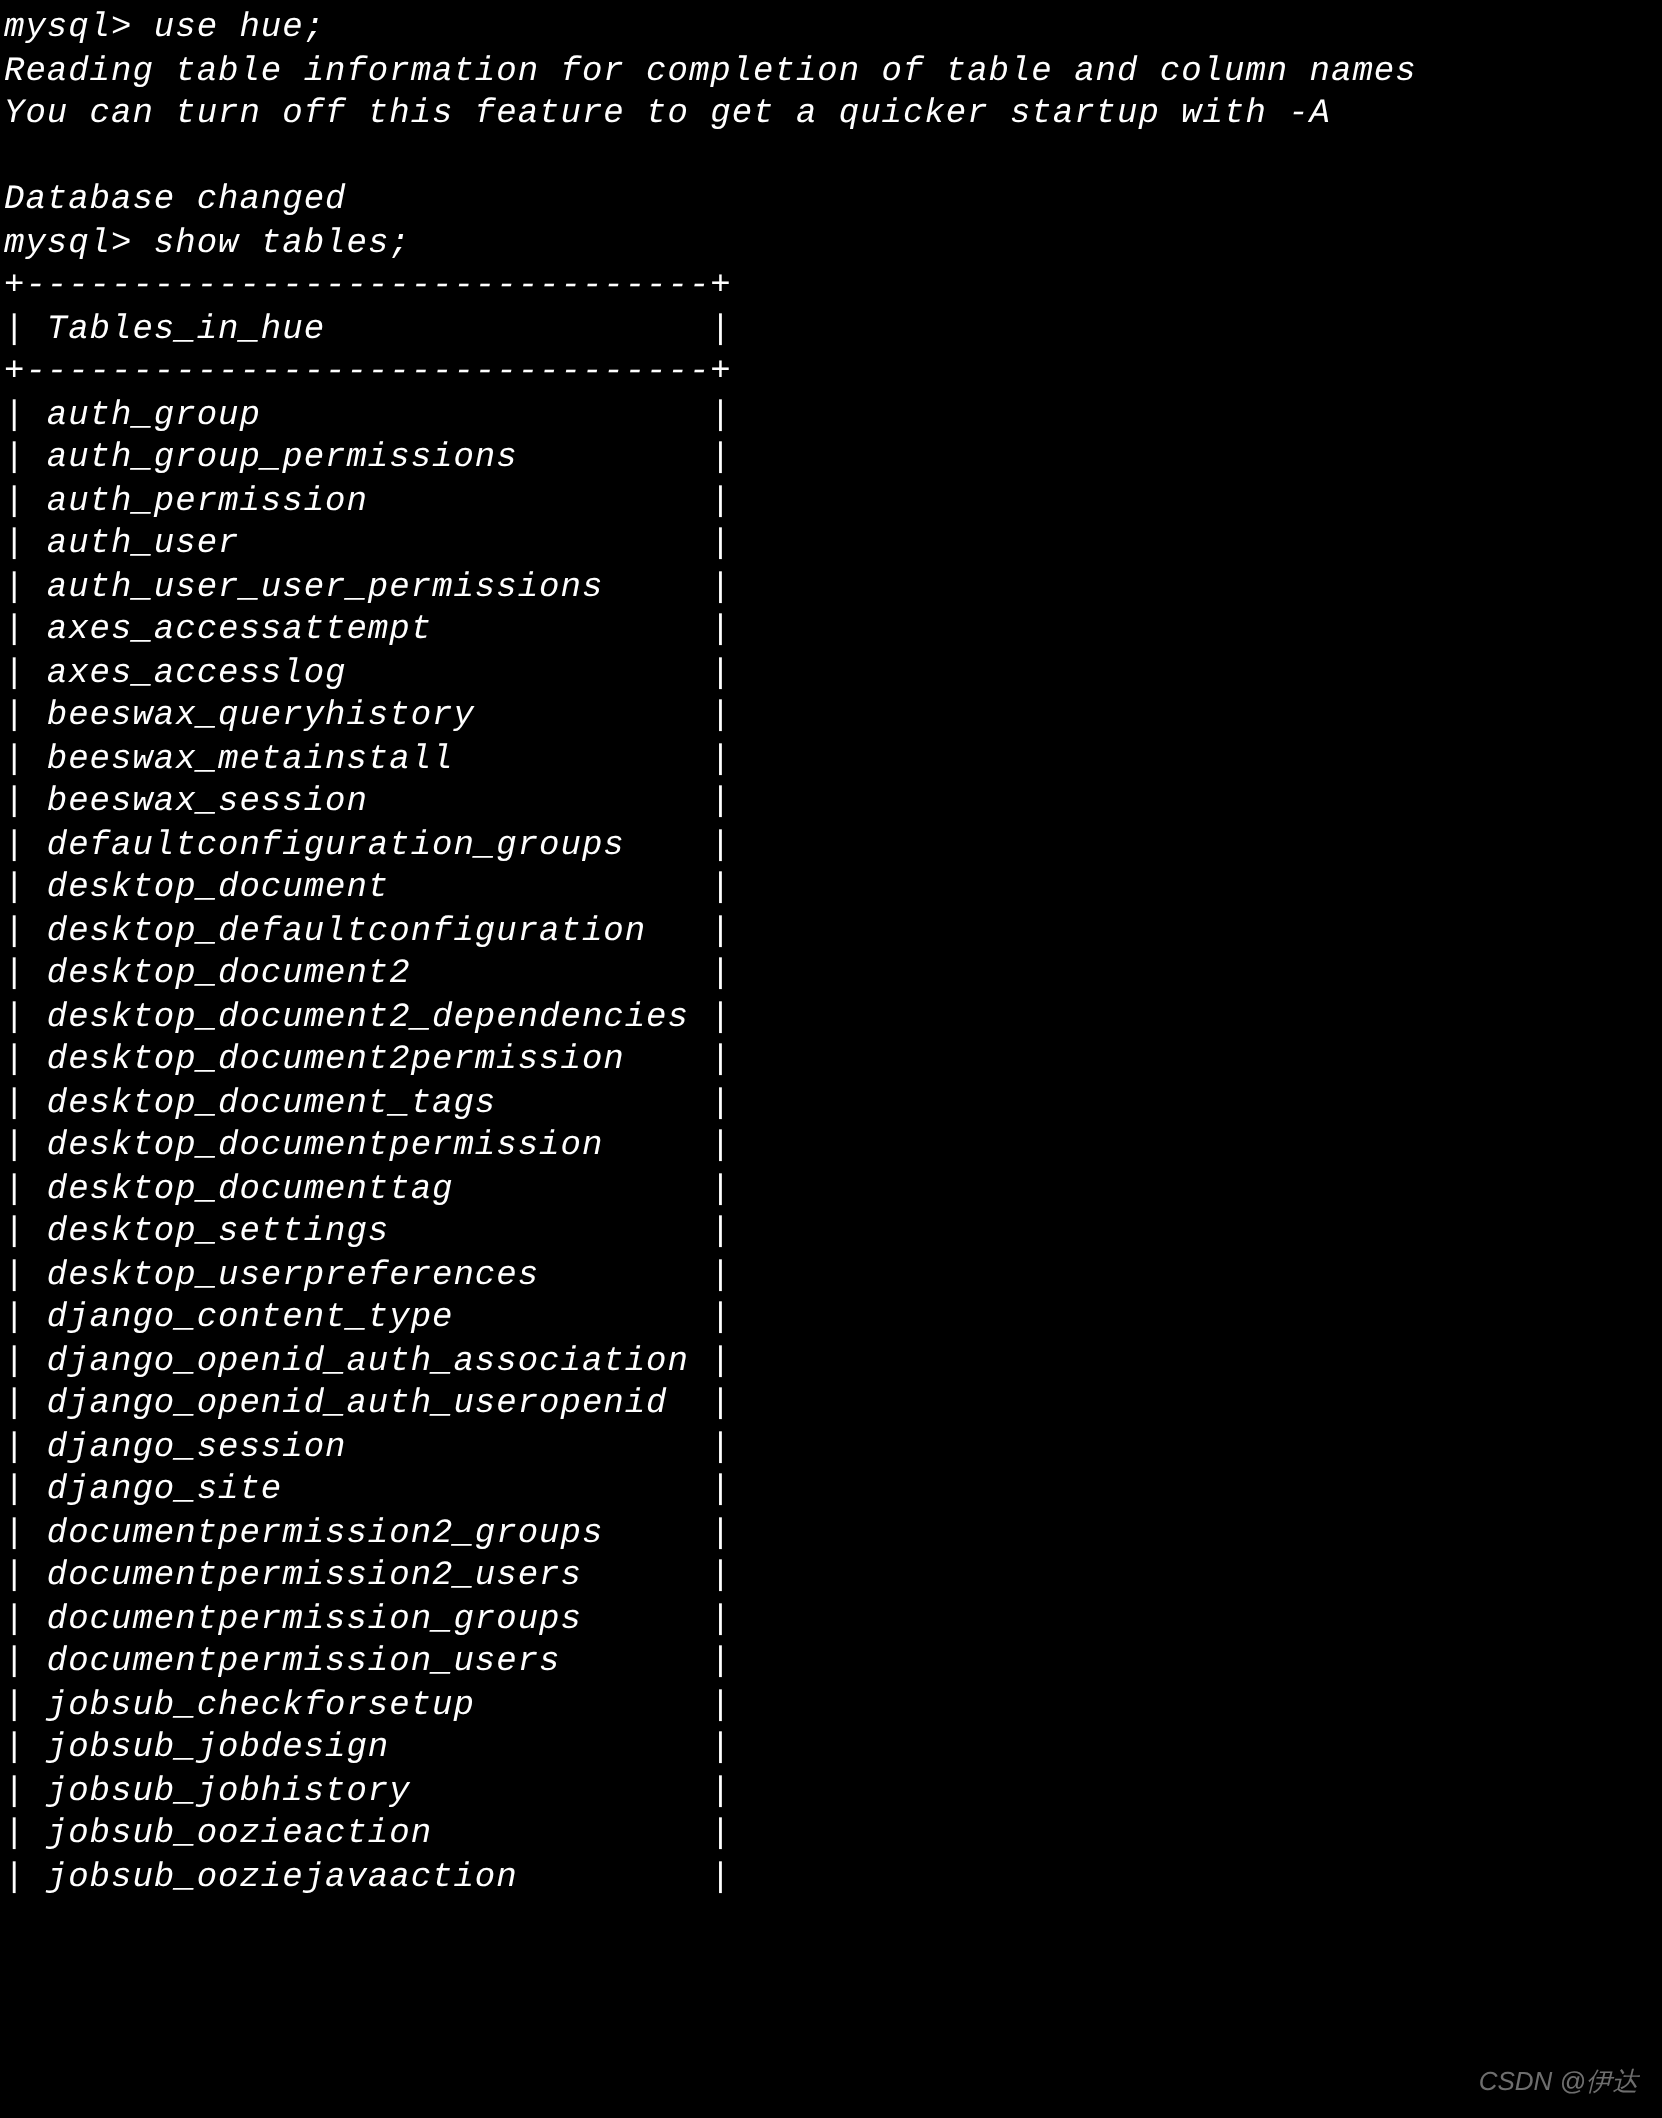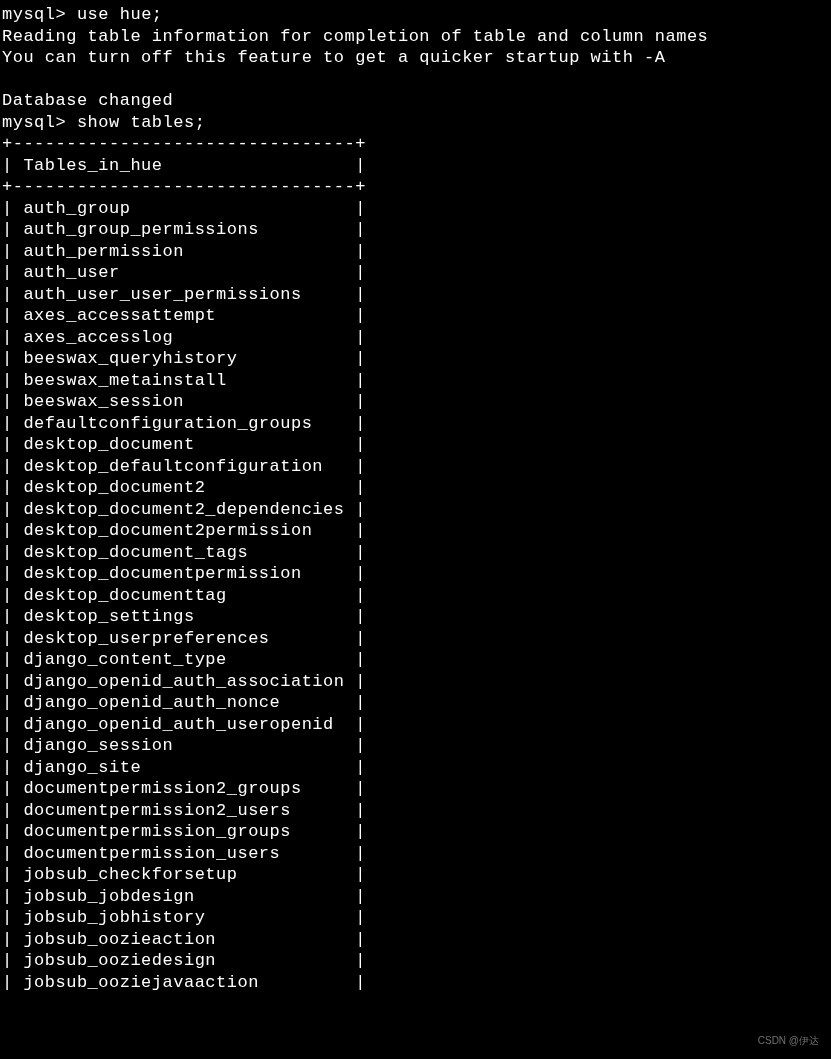--- a/index.html
+++ b/index.html
@@ -1,18 +1,19 @@
 <!DOCTYPE html>
 <html><head>
   <meta charset="utf-8">
   <style>
     * {
       margin: 0;
       padding: 0;
       box-sizing: border-box;
+      font-style: italic;
     }
     body {
       background: #000000;
       color: #ffffff;
       font-family: 'Courier New', Consolas, monospace;
       font-size: 17px;
       line-height: 21.5px;
       padding: 4px 2px;
       width: 831px;
       height: 1059px;
@@ -23,21 +24,21 @@
     .line {
       white-space: pre;
     }
     .prompt {
       display: inline;
     }
     .watermark {
       position: absolute;
       bottom: 8px;
       right: 12px;
-      font-size: 10px;
+      font-size: 13px;
       color: rgba(200, 200, 200, 0.55);
       font-family: Arial, sans-serif;
       letter-spacing: 0;
     }
   </style>
 </head>
 <body>
 
 <div>
   <div class="line"><span class="prompt">mysql&gt;</span> <span>use hue;</span></div>
@@ -66,30 +67,28 @@
       <div class="line">| desktop_document2              |</div>
       <div class="line">| desktop_document2_dependencies |</div>
       <div class="line">| desktop_document2permission    |</div>
       <div class="line">| desktop_document_tags          |</div>
       <div class="line">| desktop_documentpermission     |</div>
       <div class="line">| desktop_documenttag            |</div>
       <div class="line">| desktop_settings               |</div>
       <div class="line">| desktop_userpreferences        |</div>
       <div class="line">| django_content_type            |</div>
       <div class="line">| django_openid_auth_association |</div>
-      <div class="line">| django_openid_auth_nonce       |</div>
       <div class="line">| django_openid_auth_useropenid  |</div>
       <div class="line">| django_session                 |</div>
       <div class="line">| django_site                    |</div>
       <div class="line">| documentpermission2_groups     |</div>
       <div class="line">| documentpermission2_users      |</div>
       <div class="line">| documentpermission_groups      |</div>
       <div class="line">| documentpermission_users       |</div>
       <div class="line">| jobsub_checkforsetup           |</div>
       <div class="line">| jobsub_jobdesign               |</div>
       <div class="line">| jobsub_jobhistory              |</div>
       <div class="line">| jobsub_oozieaction             |</div>
-      <div class="line">| jobsub_ooziedesign             |</div>
       <div class="line">| jobsub_ooziejavaaction         |</div>
     </div>
 </div>
 
 <div class="watermark">CSDN @伊达</div>
 
 </body></html>

